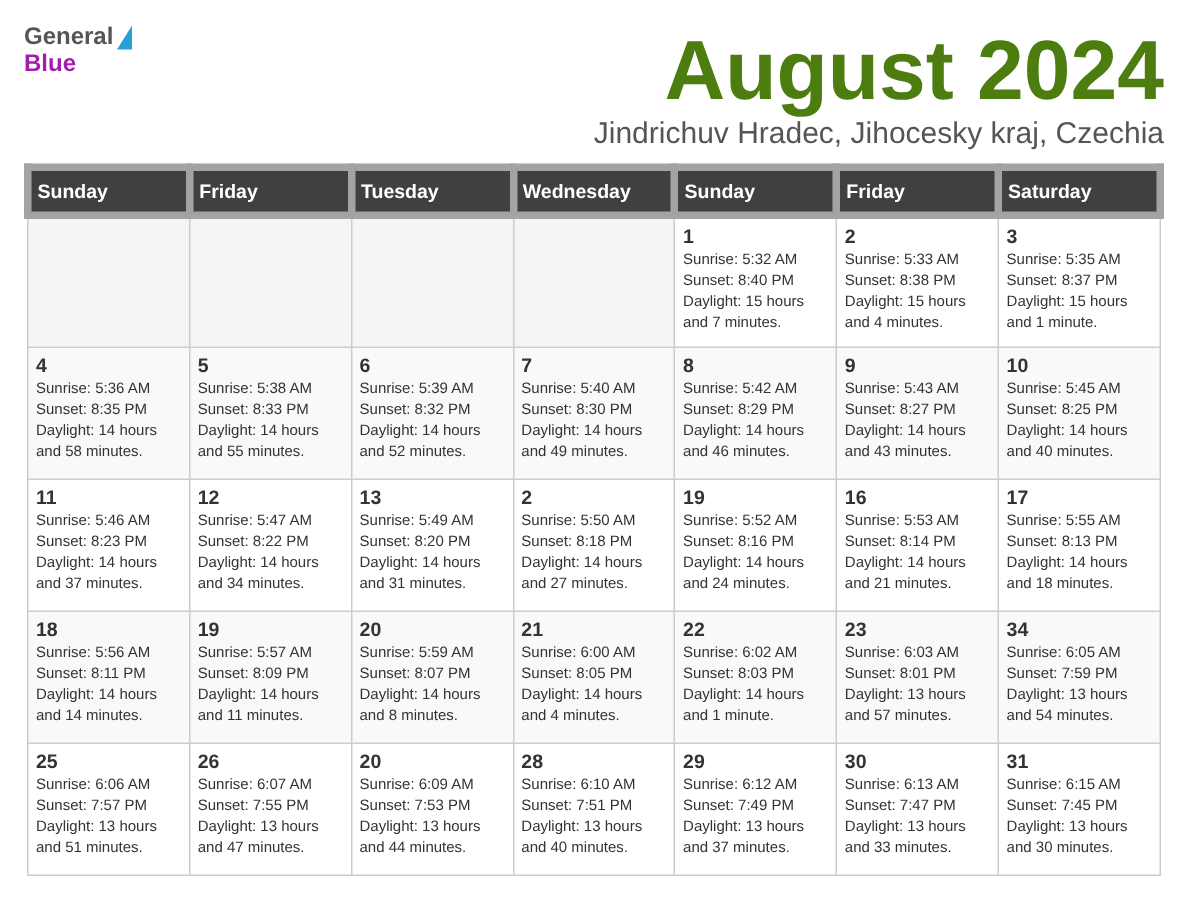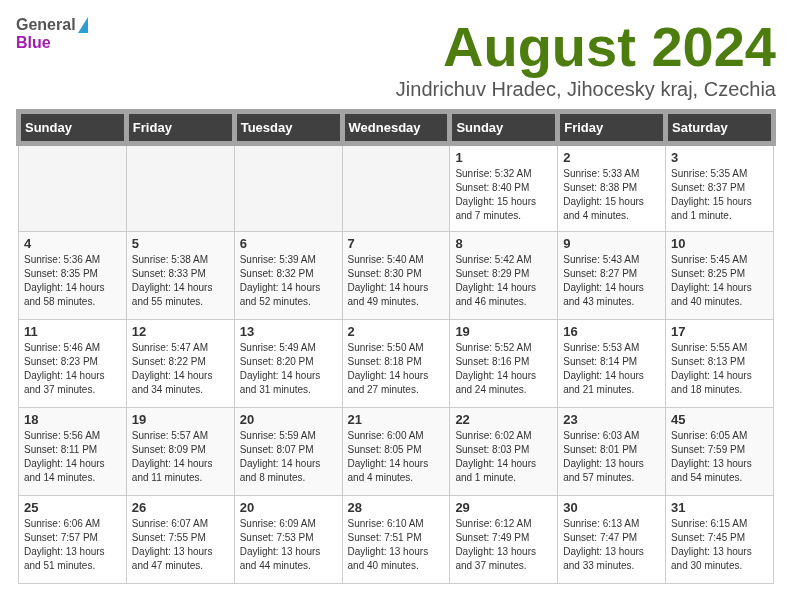--- a/index.html
+++ b/index.html
@@ -224,21 +224,21 @@
         </td>
         <td>
           <span class="day-number">22</span>
           <div class="day-info">Sunrise: 6:02 AM<br>Sunset: 8:03 PM<br>Daylight: 14 hours and 1 minute.</div>
         </td>
         <td>
           <span class="day-number">23</span>
           <div class="day-info">Sunrise: 6:03 AM<br>Sunset: 8:01 PM<br>Daylight: 13 hours and 57 minutes.</div>
         </td>
         <td>
-          <span class="day-number">45</span>
+          <span class="day-number">34</span>
           <div class="day-info">Sunrise: 6:05 AM<br>Sunset: 7:59 PM<br>Daylight: 13 hours and 54 minutes.</div>
         </td>
       </tr>
       <tr>
         <td>
           <span class="day-number">25</span>
           <div class="day-info">Sunrise: 6:06 AM<br>Sunset: 7:57 PM<br>Daylight: 13 hours and 51 minutes.</div>
         </td>
         <td>
           <span class="day-number">26</span>

